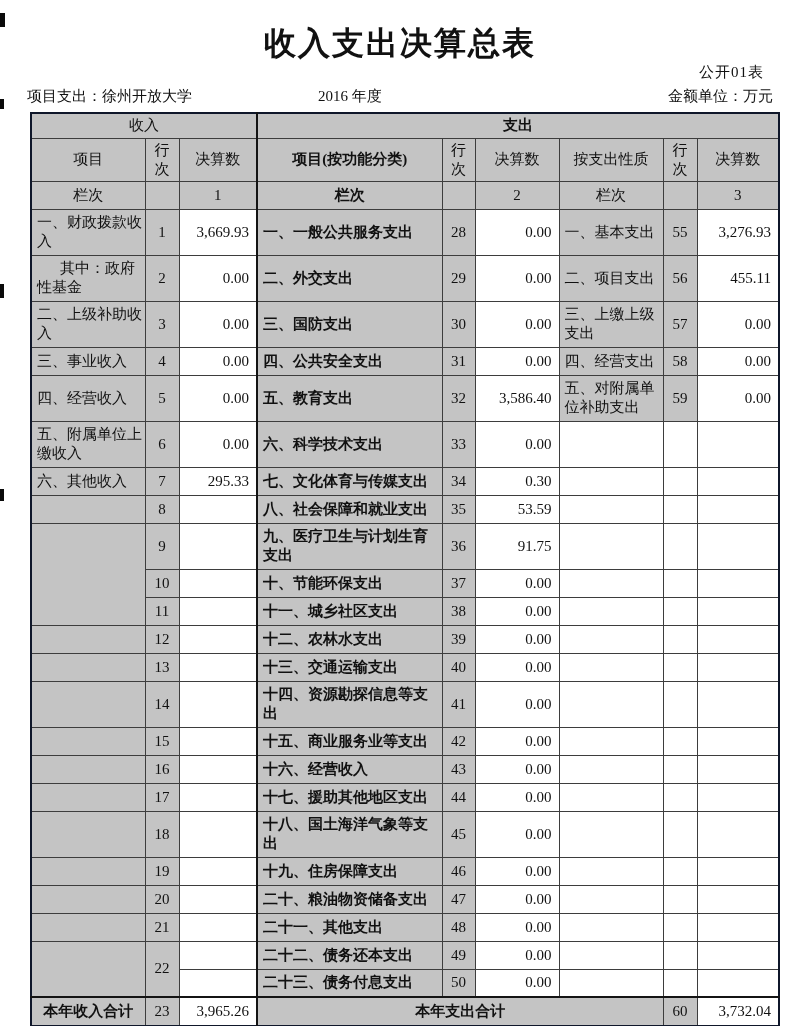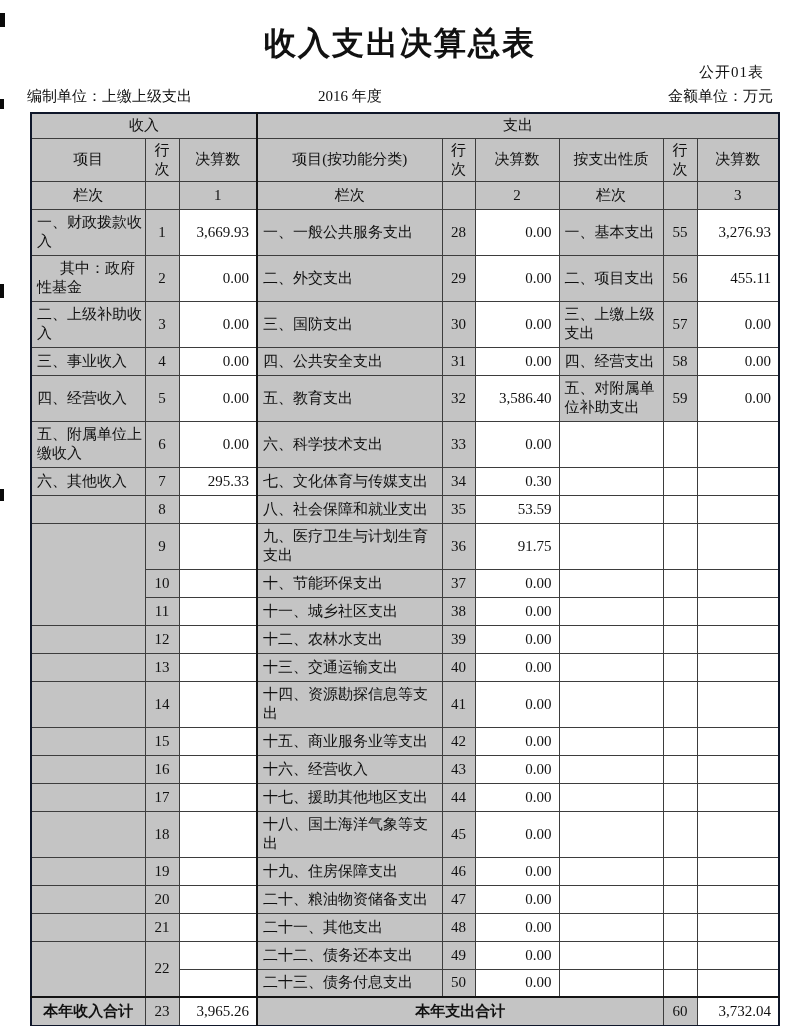--- a/index.html
+++ b/index.html
@@ -48,37 +48,37 @@
   .b { font-weight:700; }
   .indent { text-indent:23px; }
 
   tr { height:28px; }
   tr.hA { height:25px; }
   tr.hB { height:43px; }
   tr.hC { height:28px; }
   tr.tall { height:46px; }
   tr.total-row { height:29px;margin-top:32px; }
   tr.total-row td { border-top:2px solid #141414; }
-  .sepL { border-left:2px solid #141414; }
+  .sepL { border-left:2px solid #141414;font-weight:bold; }
   th.line-h { padding:0 2px;margin-left:20px; }
 </style>
 </head>
 <body>
 
 <div class="page">
   <div class="artifact a1"></div>
   <div class="artifact a2"></div>
   <div class="artifact a3"></div>
   <div class="artifact a4"></div>
 
   <h1 class="title">收入支出决算总表</h1>
   <div class="doc-no">公开01表</div>
 
   <div class="meta">
-    <span class="unit">编制单位：上缴上级支出</span>
+    <span class="unit">项目支出：徐州开放大学</span>
     <span class="year">2016 年度</span>
     <span class="currency">金额单位：万元</span>
   </div>
 
   <table class="main">
     <colgroup>
       <col style="width:114px">
         <col style="width:34px">
         <col style="width:78px">
       <col style="width:185px">

